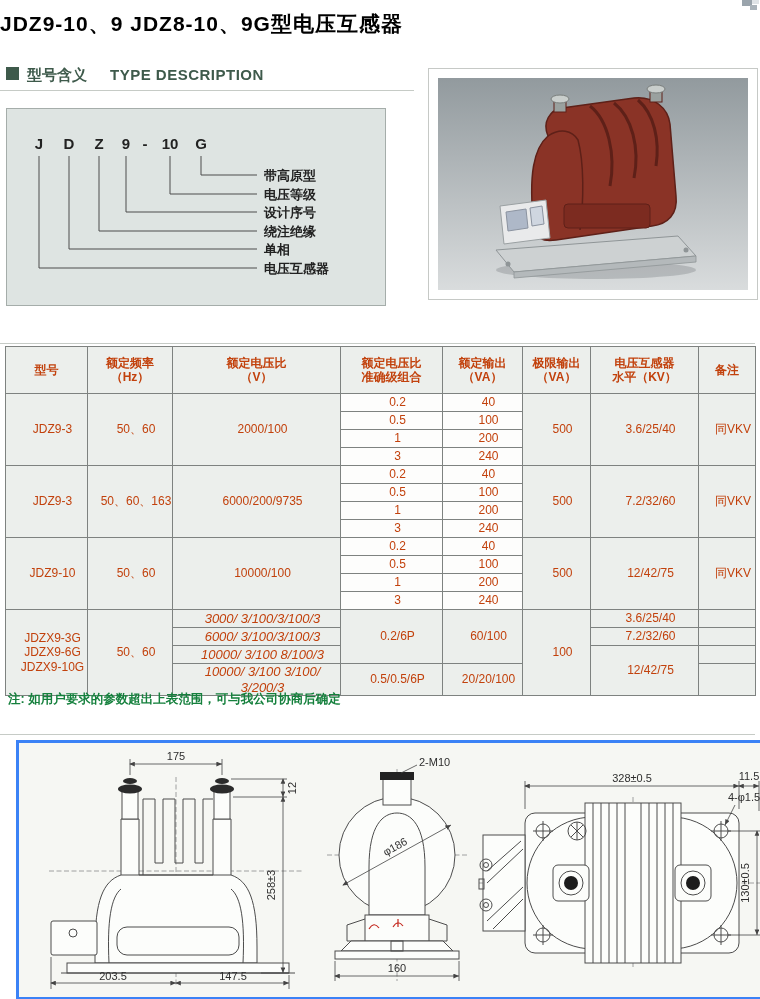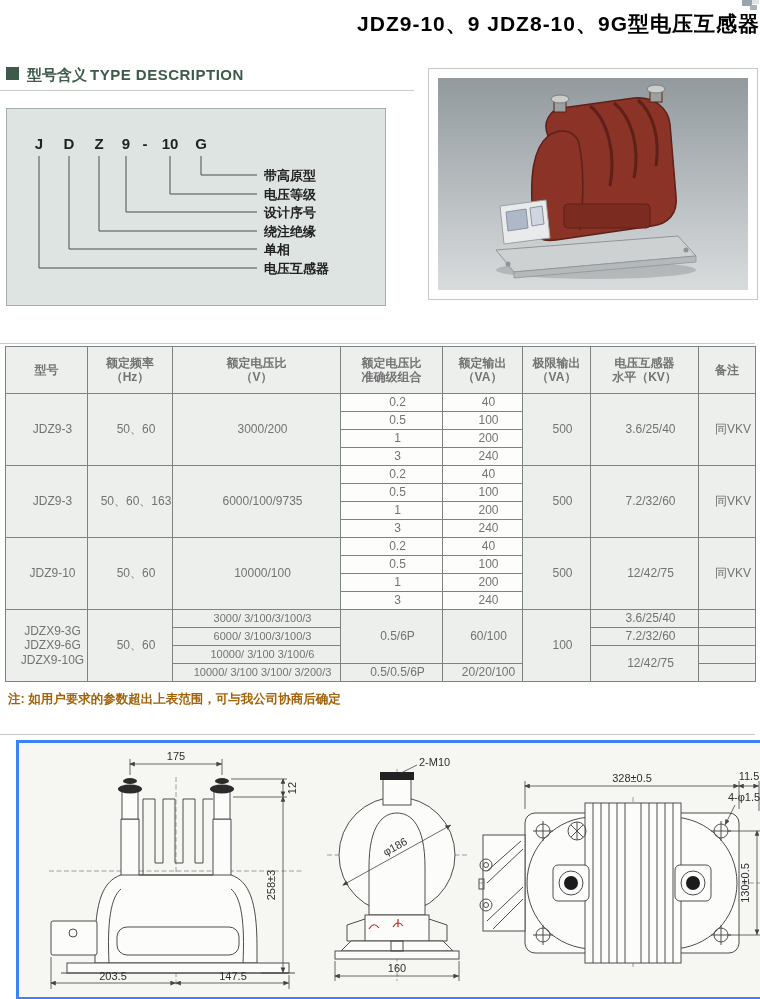--- a/index.html
+++ b/index.html
@@ -1,49 +1,49 @@
 <!DOCTYPE html>
 <html><head>
 <meta charset="utf-8">
 <style>
   html,body{margin:0;padding:0;background:#fff;}
   body{font-family:"Liberation Sans","DejaVu Sans",sans-serif;color:#1a1a1a;}
   .page{position:relative;width:760px;height:999px;background:#ffffff;overflow:hidden;}
 
-  .title{position:absolute;top:10px;left:0;width:100%;text-align:right;
+  .title{position:absolute;top:10px;left:0;width:100%;text-align:left;
          font-size:21px;font-weight:bold;letter-spacing:1px;color:#000;}
 
   .corner{position:absolute;top:0;right:1px;width:17px;height:10px;}
   .corner i{position:absolute;display:block;}
   .corner .c1{left:0;top:0;width:10px;height:6px;background:#9aa4ac;}
   .corner .c2{left:10px;top:0;width:7px;height:4px;background:#dfe3e6;}
   .corner .c3{left:8px;top:5px;width:7px;height:5px;background:#aab3ba;}
 
   .sec{position:absolute;left:6px;font-size:15px;font-weight:bold;color:#3e5a4b;white-space:nowrap;}
   .sec .sq{display:inline-block;width:13px;height:13px;background:#3e5a4b;margin-right:8px;}
-  .sec .en{margin-left:3px;letter-spacing:.5px;}
+  .sec .en{margin-left:23px;letter-spacing:.5px;}
   .rule{position:absolute;height:1px;background:#c6cbc6;}
 
   .typebox{position:absolute;left:6px;top:108px;width:378px;height:196px;
            background:#dee4e2;border:1px solid #a5adaa;}
 
   .photobox{position:absolute;left:428px;top:68px;width:328px;height:230px;
             background:#fff;border:1px solid #c6c9c6;}
   .photo{position:absolute;left:9px;top:9px;width:310px;height:212px;}
 
   table.tech{position:absolute;left:5px;top:346px;width:750px;border-collapse:collapse;
-             table-layout:fixed;font-size:12px;color:#737373;}
+             table-layout:fixed;font-size:12px;color:#c2410c;}
   .tech th,.tech td{border:1px solid #7e8280;background:#ecefec;text-align:center;
                     padding:0;line-height:1.2;overflow:hidden;}
   .tech th{height:46px;font-weight:bold;}
   .tech td{height:17px;padding-left:12px;}
   .tech td.wc{background:#fdfdfc;}
-  .tech td.sm{font-size:11px;}
-
-  .note{position:absolute;left:8px;top:691px;font-size:12.5px;font-weight:bold;color:#a16207;}
+  .tech td.sm{font-size:13px;font-style:italic;}
+
+  .note{position:absolute;left:8px;top:691px;font-size:12.5px;font-weight:bold;color:#15803d;}
 
   .drawbox{position:absolute;left:16px;top:740px;width:752px;height:254px;
            background:#f6f7f3;border:3px solid #3b82f6;}
   .dv{position:absolute;}
 
   svg text{font-family:"Liberation Sans","DejaVu Sans",sans-serif;}
   .dim{font-size:11px;fill:#2e2e2e;}
   .code{font-size:15px;font-weight:bold;fill:#222;}
   .lbl{font-size:13px;font-weight:bold;fill:#222;}
   .ln{fill:none;stroke:#4c4c4c;stroke-width:1;}
@@ -183,21 +183,21 @@
             <div>水平（KV）</div>
           </th>
         <th>备注</th>
       </tr>
     </thead>
     <tbody>
 
       <tr>
         <td rowspan="4">JDZ9-3</td>
         <td rowspan="4">50、60</td>
-        <td rowspan="4">3000/200</td>
+        <td rowspan="4">2000/100</td>
         <td class="wc">0.2</td>
         <td class="wc">40</td>
         <td rowspan="4">500</td>
         <td rowspan="4">3.6/25/40</td>
         <td rowspan="4">同VKV</td>
       </tr>
       <tr>
           <td class="wc">0.5</td>
           <td class="wc">100</td>
         </tr>
@@ -206,21 +206,21 @@
           <td class="wc">200</td>
         </tr>
       <tr>
           <td class="wc">3</td>
           <td class="wc">240</td>
         </tr>
 
       <tr>
         <td rowspan="4">JDZ9-3</td>
         <td rowspan="4">50、60、163</td>
-        <td rowspan="4">6000/100/9735</td>
+        <td rowspan="4">6000/200/9735</td>
         <td class="wc">0.2</td>
         <td class="wc">40</td>
         <td rowspan="4">500</td>
         <td rowspan="4">7.2/32/60</td>
         <td rowspan="4">同VKV</td>
       </tr>
       <tr>
           <td class="wc">0.5</td>
           <td class="wc">100</td>
         </tr>
@@ -257,33 +257,33 @@
         </tr>
 
       <tr>
         <td rowspan="4">
           <div>JDZX9-3G</div>
           <div>JDZX9-6G</div>
           <div>JDZX9-10G</div>
         </td>
         <td rowspan="4">50、60</td>
         <td class="sm">3000/ 3/100/3/100/3</td>
-        <td rowspan="3">0.5/6P</td>
+        <td rowspan="3">0.2/6P</td>
         <td rowspan="3">60/100</td>
         <td rowspan="4">100</td>
         <td>3.6/25/40</td>
         <td></td>
       </tr>
       <tr>
         <td class="sm">6000/ 3/100/3/100/3</td>
         <td>7.2/32/60</td>
         <td></td>
       </tr>
       <tr>
-        <td class="sm">10000/ 3/100 3/100/6</td>
+        <td class="sm">10000/ 3/100 8/100/3</td>
         <td rowspan="2">12/42/75</td>
         <td></td>
       </tr>
       <tr>
         <td class="sm">10000/ 3/100 3/100/ 3/200/3</td>
         <td>0.5/0.5/6P</td>
         <td>20/20/100</td>
         <td></td>
       </tr>
     </tbody>

